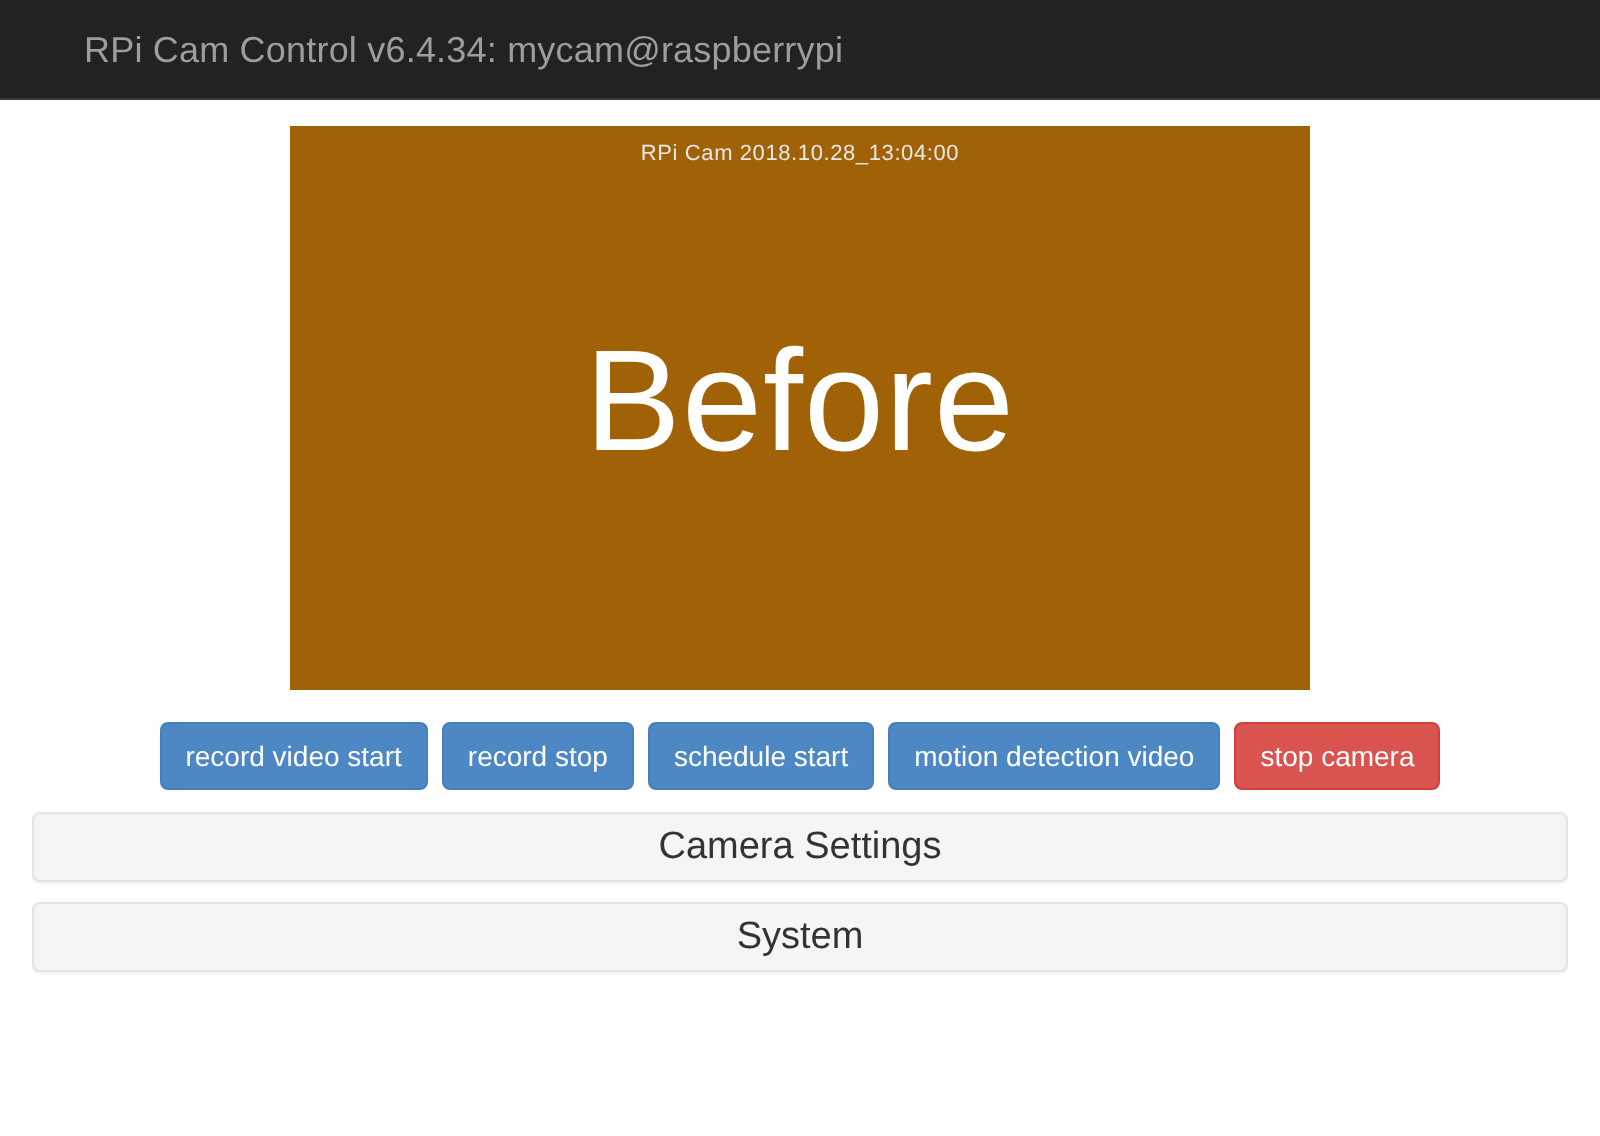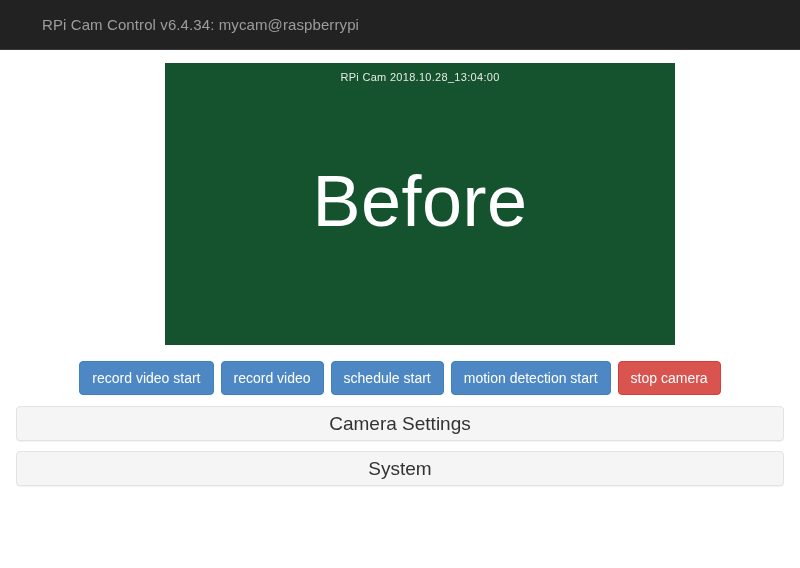--- a/index.html
+++ b/index.html
@@ -19,21 +19,21 @@
     width: 800px;
     height: 50px;
     background: #222222;
     border-bottom: 1px solid #3a3a3a;
     box-sizing: border-box;
     display: flex;
     align-items: center;
   }
   .navbar-brand {
     color: #9d9d9d;
-    font-size: 15px;
+    font-size: 18px;
     line-height: 20px;
     padding-left: 42px;
     letter-spacing: 0.1px;
     white-space: nowrap;
   }
 
   
   .container {
     width: 800px;
     box-sizing: border-box;
@@ -43,23 +43,22 @@
 
   
   .preview-wrap {
     width: 510px;
     margin: 0 auto;
   }
   .preview {
     position: relative;
     width: 510px;
     height: 282px;
-    background: #14532d;
+    background: #a16207;
     overflow: hidden;
-    margin-left: 20px;
   }
   .preview-timestamp {
     position: absolute;
     top: 8px;
     left: 0;
     right: 0;
     text-align: center;
     color: #e8e8e8;
     font-size: 11px;
     letter-spacing: 0.3px;
@@ -153,23 +152,23 @@
 
   <div class="preview-wrap">
     <div class="preview">
       <div class="preview-timestamp">RPi Cam  2018.10.28_13:04:00</div>
       <div class="preview-caption">Before</div>
     </div>
   </div>
 
   <div class="btn-row primary-row">
     <button class="btn btn-primary">record video start</button>
-    <button class="btn btn-primary">record video</button>
+    <button class="btn btn-primary">record stop</button>
     <button class="btn btn-primary">schedule start</button>
-    <button class="btn btn-primary">motion detection start</button>
+    <button class="btn btn-primary">motion detection video</button>
     <button class="btn btn-danger">stop camera</button>
   </div>
 
 
   <div class="panels">
     <div class="panel">
       <div class="panel-heading">Camera Settings</div>
     </div>
     <div class="panel">
       <div class="panel-heading">System</div>

